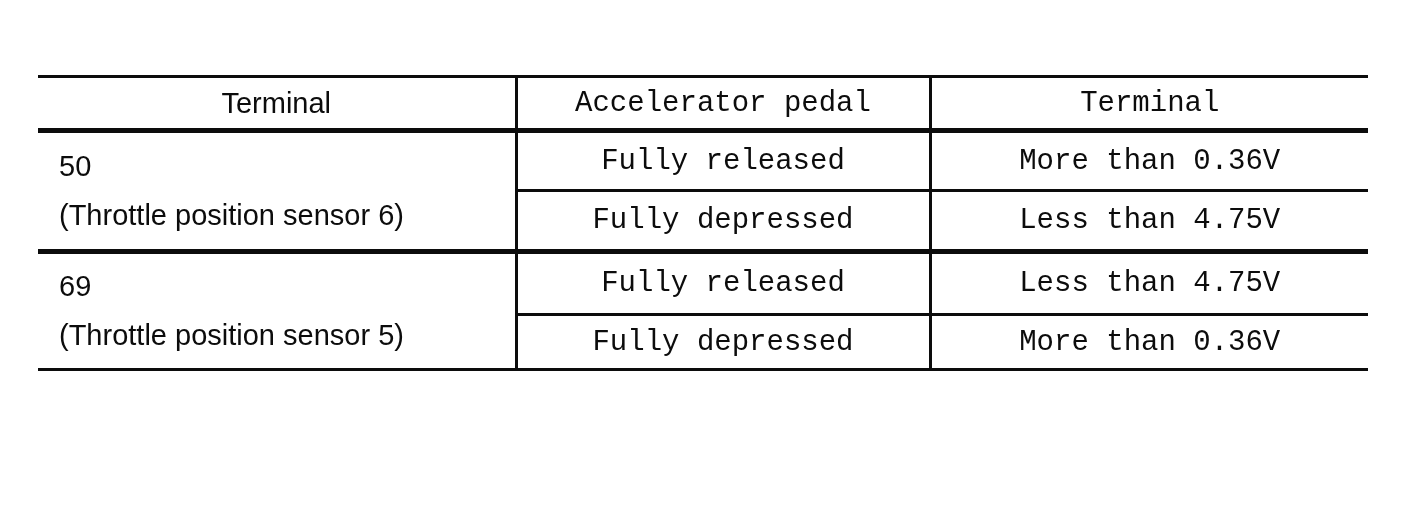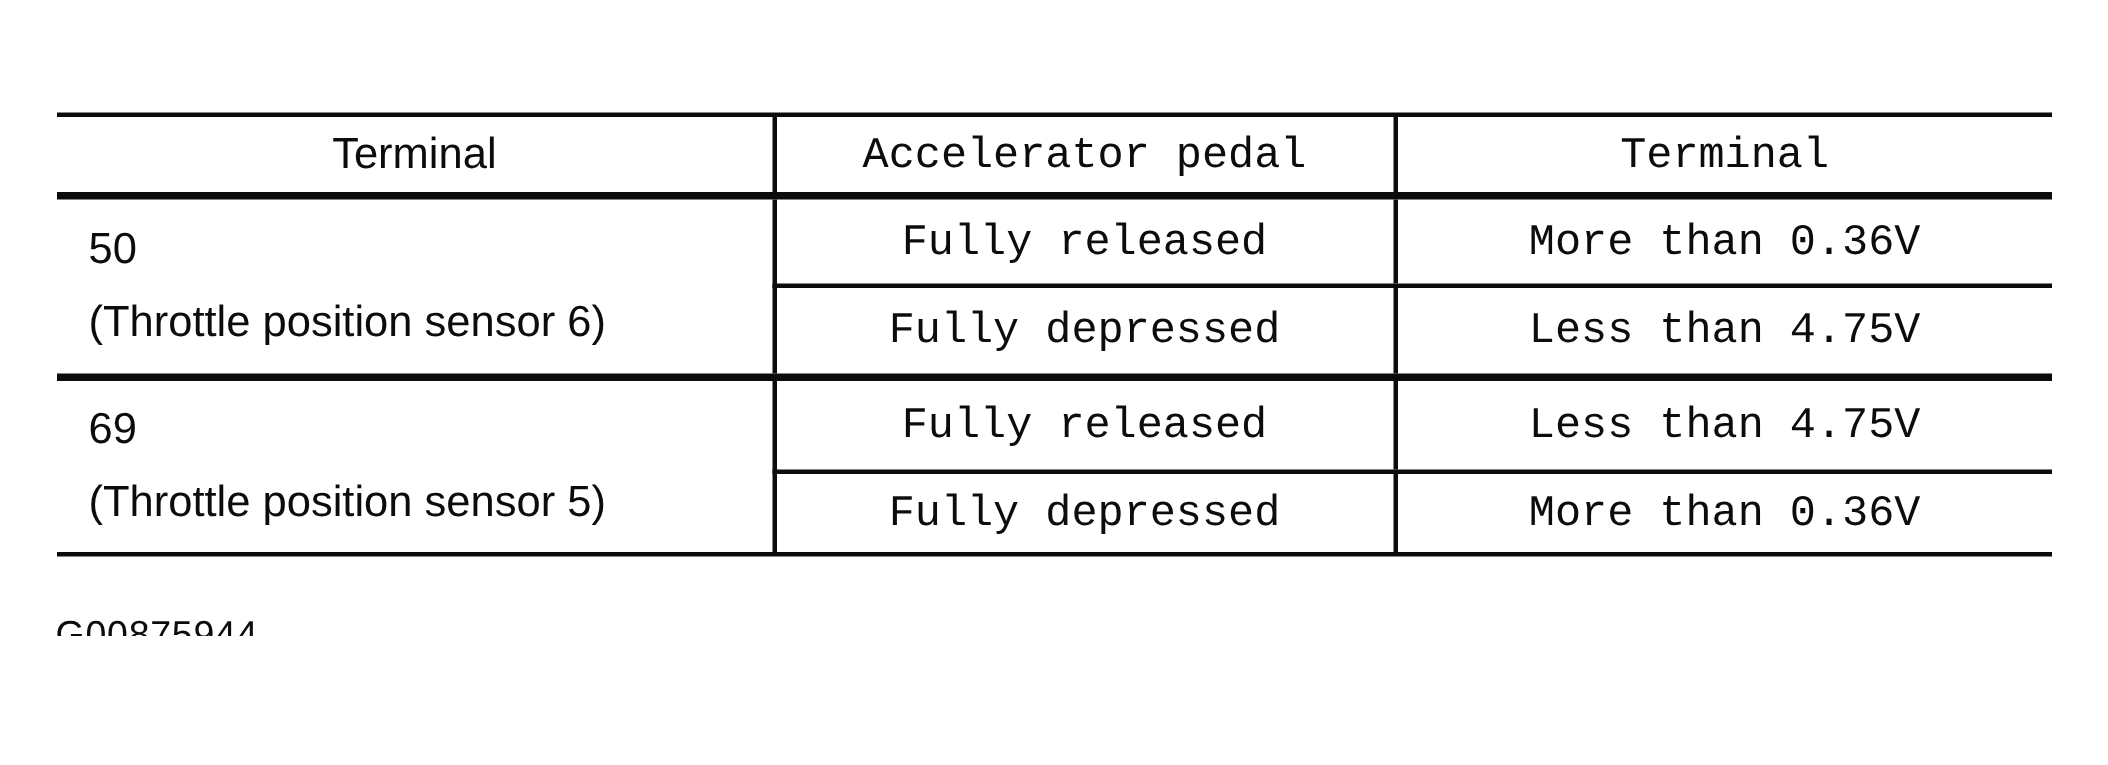--- a/index.html
+++ b/index.html
@@ -99,15 +99,14 @@
         <td class="body-cell vline cell-center">Fully released</td>
         <td class="body-cell vline cell-center">Less than 4.75V</td>
       </tr>
       <tr class="r4">
         <td class="body-cell vline cell-center">Fully depressed</td>
         <td class="body-cell vline cell-center">More than 0.36V</td>
       </tr>
     </tbody>
   </table>
 
-  <div class="figure-code">G00875944</div>
 
 </div>
 
 </body></html>

